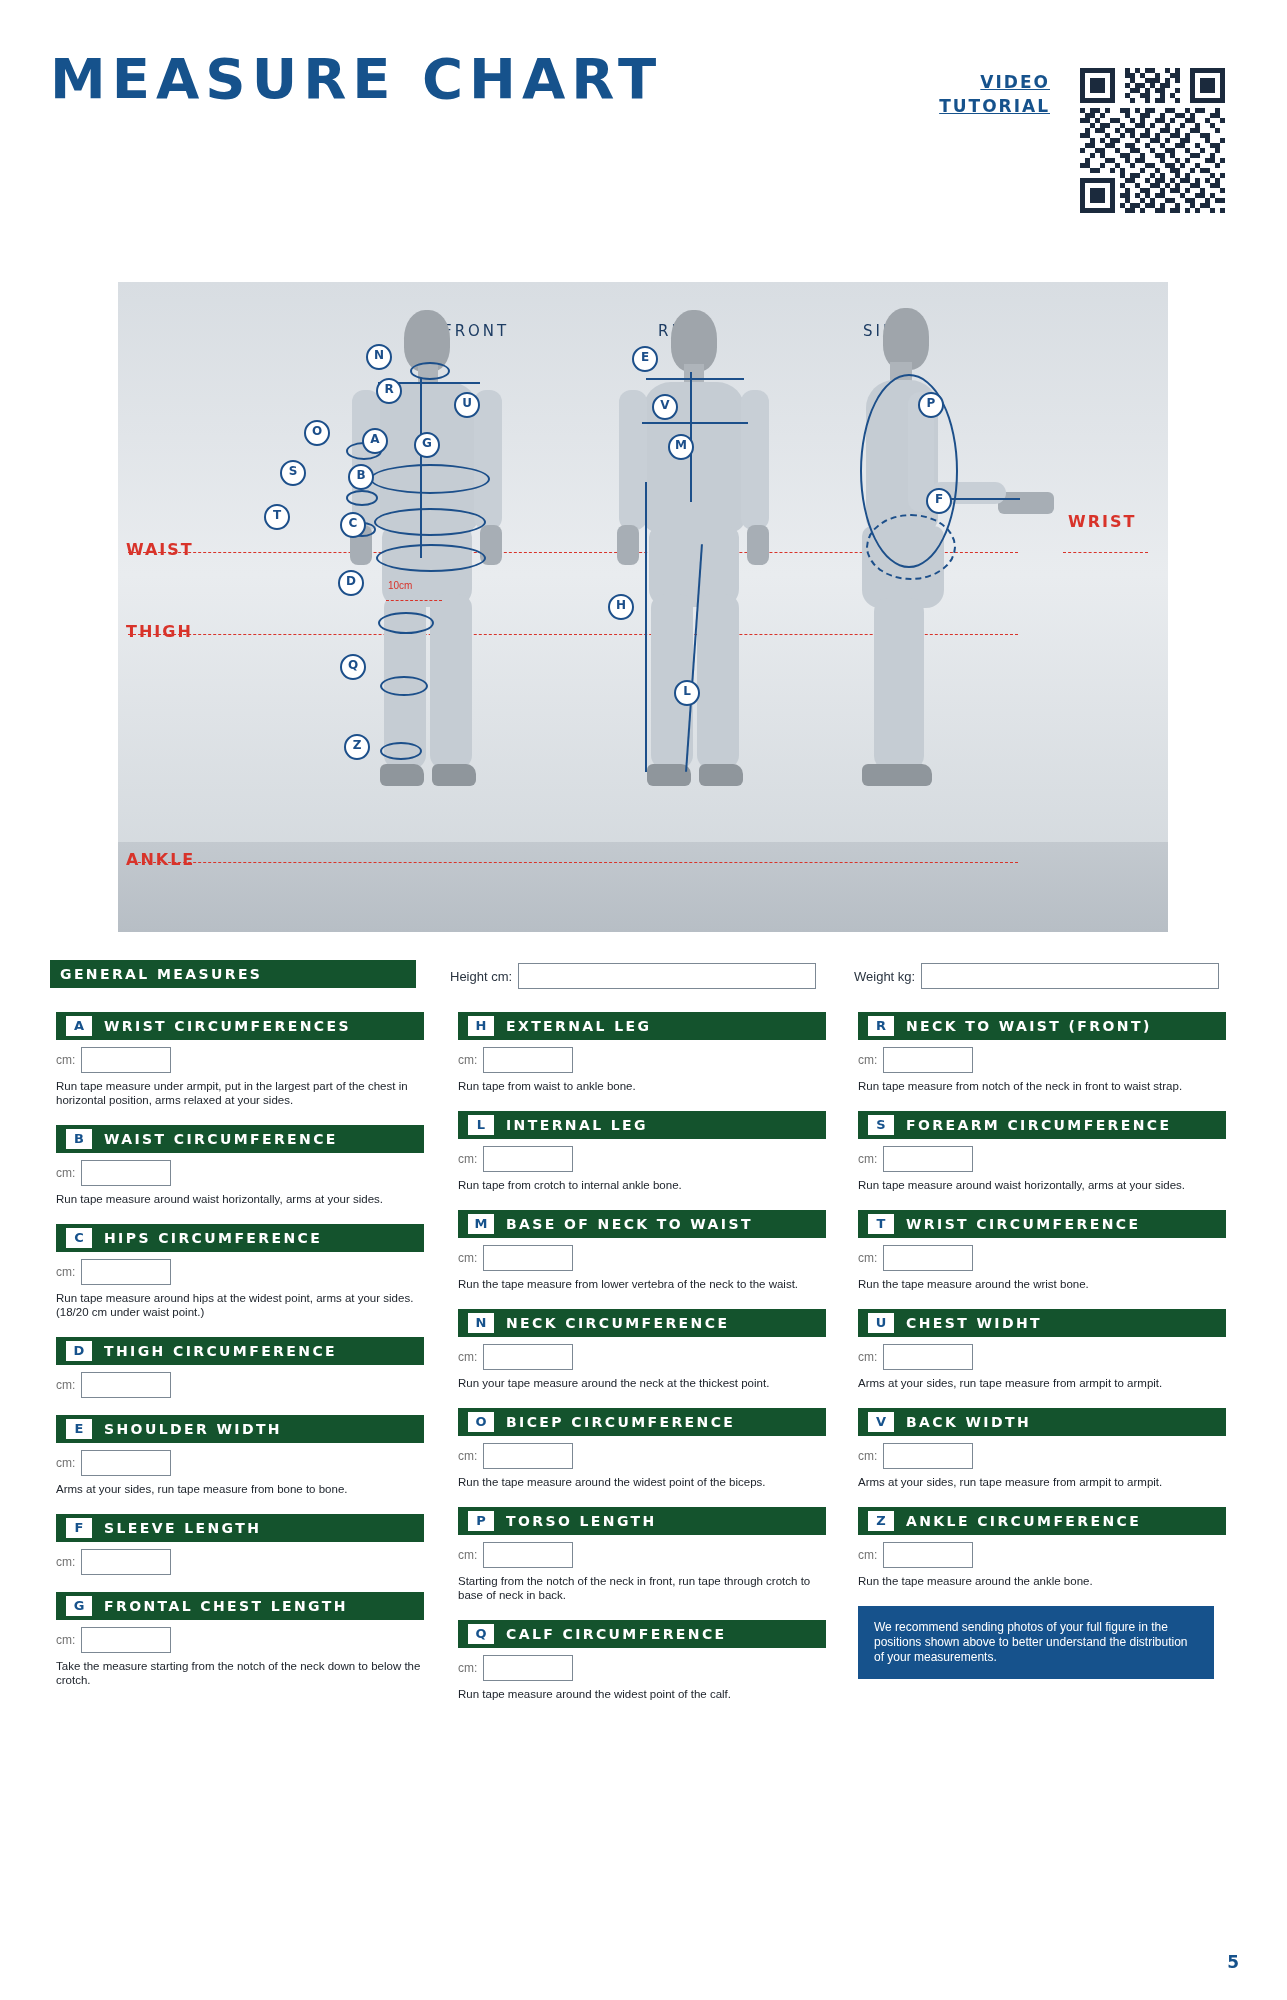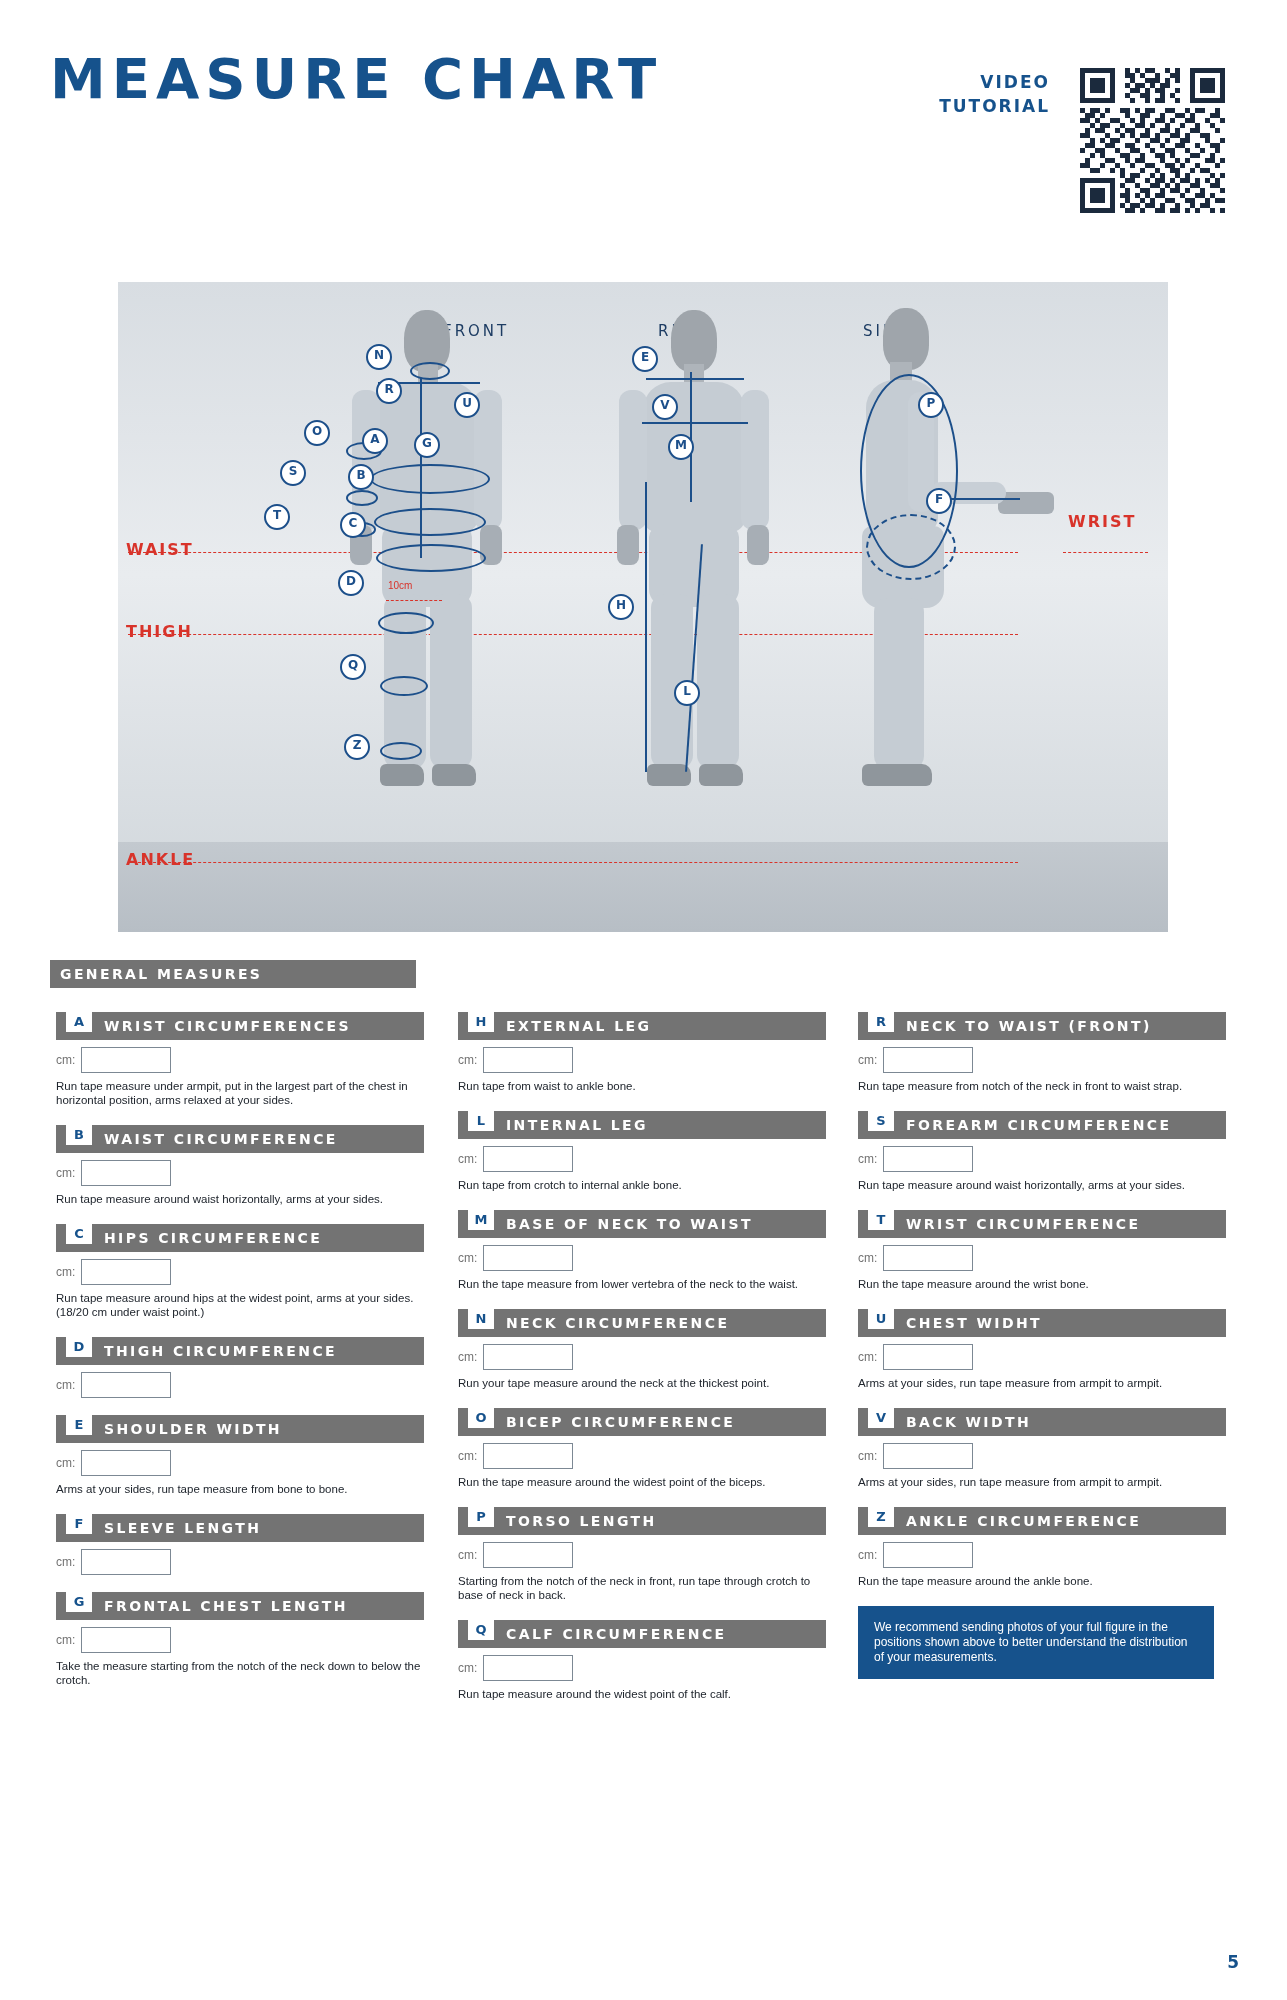--- a/index.html
+++ b/index.html
@@ -15,20 +15,21 @@
   .title{
     font-family:"DejaVu Sans", sans-serif;
     font-weight:bold;color:#16528c;letter-spacing:6px;
     font-size:56px;line-height:62px;
   }
   .title .l2{display:block;}
   .video-tut{
     position:absolute;right:200px;top:22px;width:140px;text-align:right;
     color:#16528c;font-weight:bold;font-size:17px;letter-spacing:2px;line-height:24px;
     font-family:"DejaVu Sans", sans-serif;
+    text-decoration:underline;
   }
   .qr{position:absolute;right:25px;top:20px;width:145px;height:145px;}
 
   
   .figpanel{
     position:absolute;left:118px;top:282px;width:1050px;height:650px;
     background:linear-gradient(180deg,#d8dde2 0%,#e9ecef 45%,#cfd5da 100%);
     overflow:hidden;
   }
   .figpanel .floor{position:absolute;left:0;bottom:0;width:100%;height:90px;background:linear-gradient(180deg,#c3c9cf,#b7bec5);}
@@ -63,24 +64,24 @@
   .m-foot{position:absolute;background:#8f969c;border-radius:6px 10px 6px 6px;}
 
   
   .form{position:absolute;left:50px;top:960px;width:1190px;}
   .col{position:absolute;top:0;width:368px;}
   .col1{left:6px;}
   .col2{left:408px;}
   .col3{left:808px;}
 
   .bar{
-    background:#737373;color:#ffffff;height:28px;line-height:28px;
+    background:#14532d;color:#ffffff;height:28px;line-height:28px;
     font-weight:bold;font-size:14px;letter-spacing:2.4px;
     font-family:"DejaVu Sans", sans-serif;padding-left:10px;
-    display:flex;
+    display:flex;align-items:center;
   }
   .bar .letter{
     display:inline-block;width:26px;min-width:26px;height:20px;line-height:20px;
     background:#ffffff;color:#16528c;text-align:center;margin-right:12px;font-size:13px;letter-spacing:0;
   }
   .bar .bartext{display:inline-block;}
   .genbar{width:356px;margin-bottom:0;}
 
   .cmrow{display:flex;align-items:center;margin-top:8px;height:24px;}
   .cmlabel{font-size:12px;color:#737373;margin-right:6px;}
@@ -447,20 +448,30 @@
     <div class="tape" style="left:812px;top:216px;width:90px;"></div>
     <div class="badge" style="left:800px;top:110px;">P</div>
     <div class="badge" style="left:808px;top:206px;">F</div>
   </div>
 
   <div class="form">
 
     <div class="bar genbar">
       <span class="bartext">GENERAL MEASURES</span>
     </div>
+    <div class="topfields">
+      <div class="tf" style="left:0px;top:3px;">
+        <span>Height cm:</span>
+        <input class="tfbox" style="width: 292px;" value="">
+      </div>
+      <div class="tf" style="left:404px;top:3px;">
+        <span>Weight kg:</span>
+        <input class="tfbox" style="width: 292px;" value="">
+      </div>
+    </div>
 
     <div class="col col1" style="top:52px;">
 
       <div class="block">
         <div class="bar">
           <span class="letter">A</span>
           <span class="bartext">WRIST CIRCUMFERENCES</span>
         </div>
         <div class="cmrow">
           <span class="cmlabel">cm:</span>

